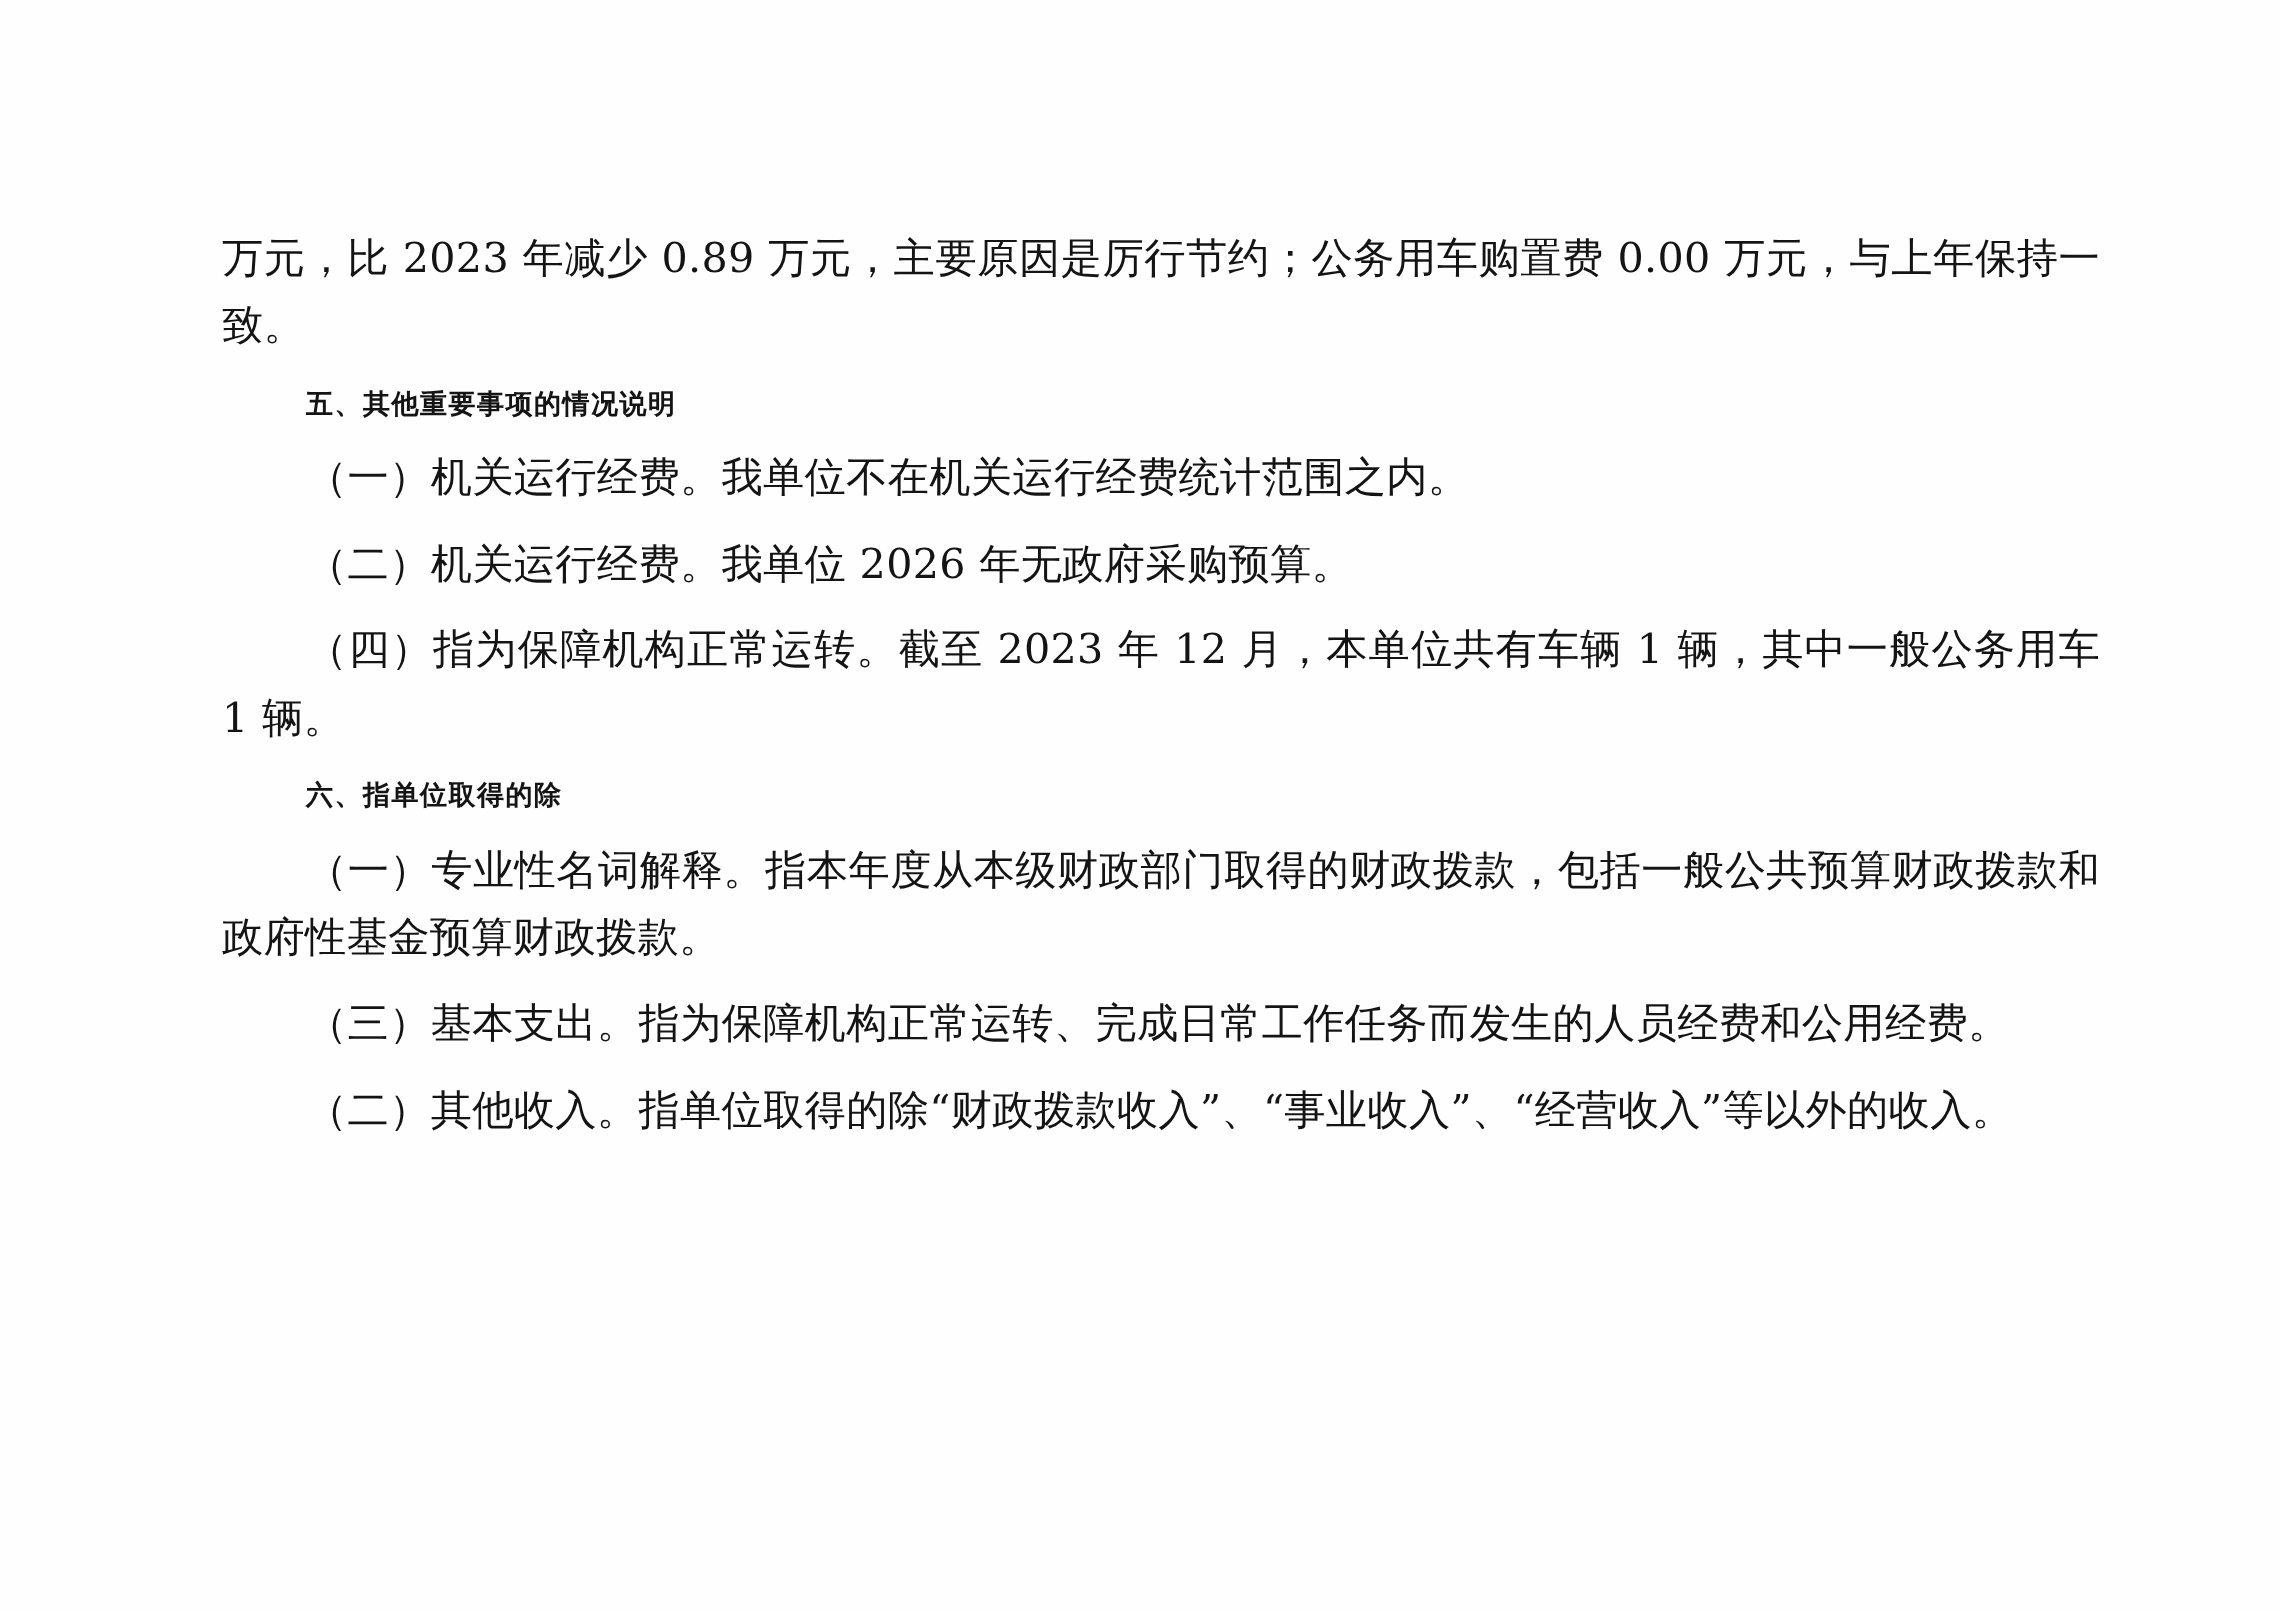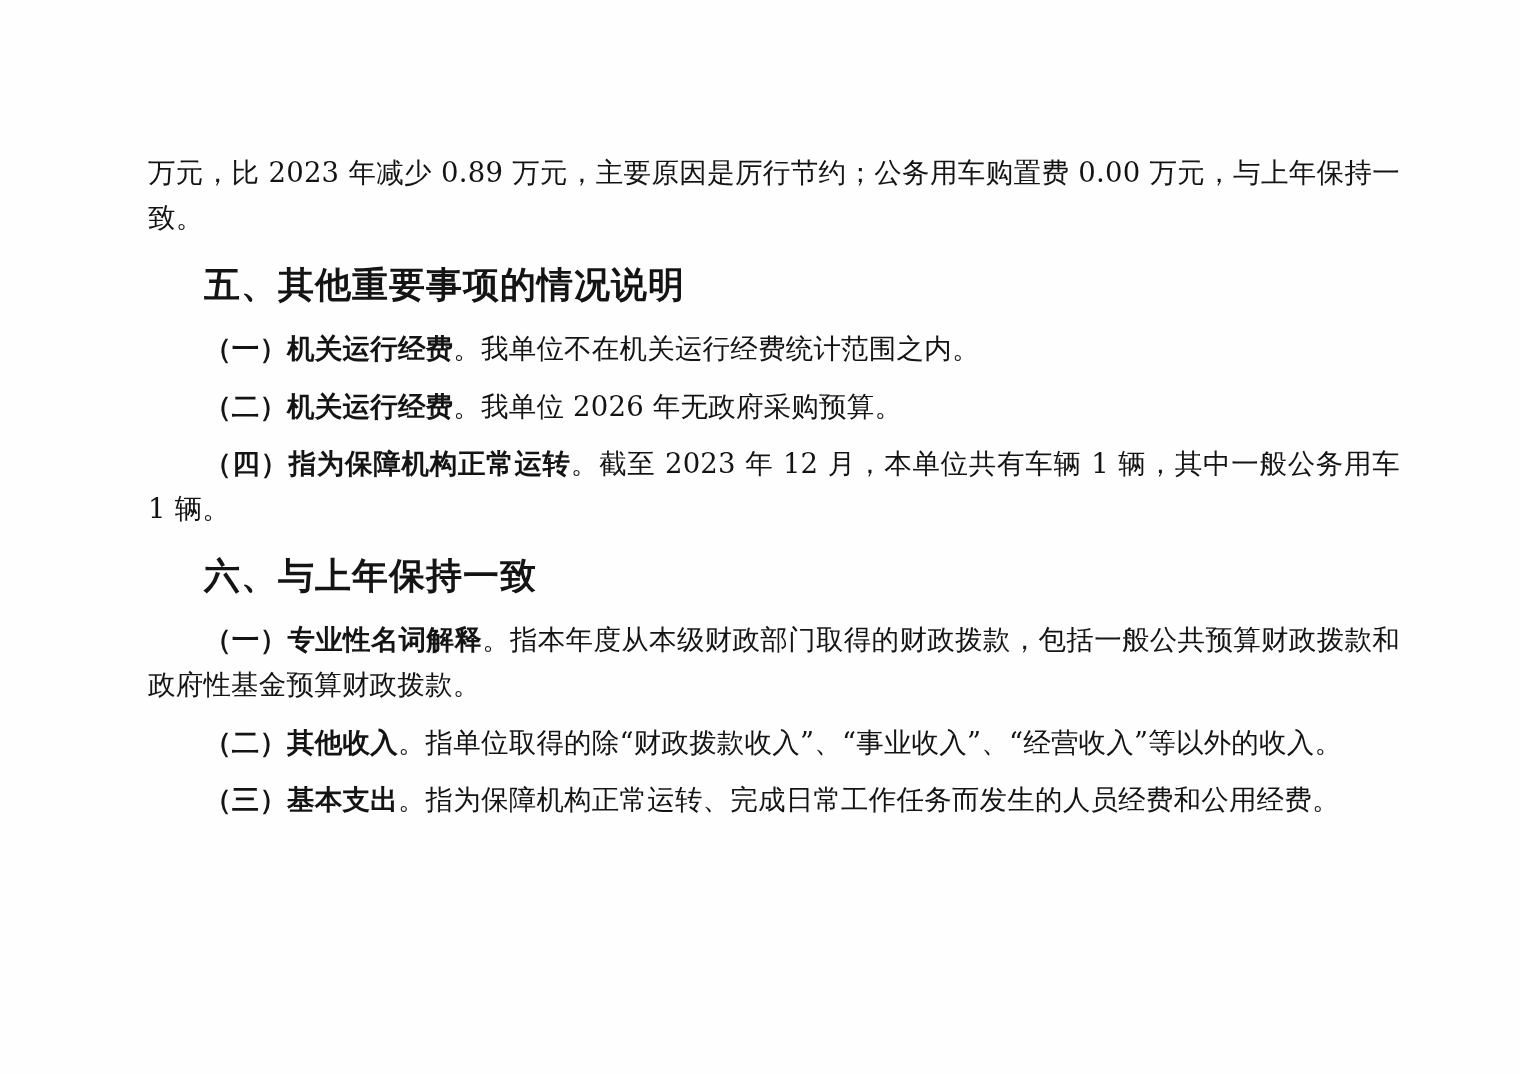--- a/index.html
+++ b/index.html
@@ -33,26 +33,26 @@
     margin: 0 0 12px 0;
     text-indent: 0;
   }
   .para.indent {
     text-indent: 56px;
   }
   .heading {
     margin: 14px 0 12px 0;
     text-indent: 56px;
     font-weight: bold;
-    font-size: 36px;
+    font-size: 18px;
     letter-spacing: 1px;
     font-family: "DejaVu Sans", "Liberation Sans", sans-serif;
   }
   .lead {
-    font-weight: bold;
+    font-weight: normal;
     font-family: "DejaVu Sans", "Liberation Sans", sans-serif;
   }
 </style>
 </head>
 <body>
 
 <div class="page">
   <div class="doc-body">
 
     <p class="para">万元，比 2023 年减少 0.89 万元，主要原因是厉行节约；公务用车购置费 0.00 万元，与上年保持一致。</p>
@@ -65,28 +65,28 @@
 
     <p class="para indent">
       <span class="lead">（二）机关运行经费</span><span>。我单位 2026 年无政府采购预算。</span>
     </p>
 
 
     <p class="para indent">
       <span class="lead">（四）指为保障机构正常运转</span><span>。截至 2023 年 12 月，本单位共有车辆 1 辆，其中一般公务用车 1 辆。</span>
     </p>
 
-    <p class="heading">六、与上年保持一致</p>
+    <p class="heading">六、指单位取得的除</p>
 
     <p class="para indent">
       <span class="lead">（一）专业性名词解释</span><span>。指本年度从本级财政部门取得的财政拨款，包括一般公共预算财政拨款和政府性基金预算财政拨款。</span>
     </p>
 
     <p class="para indent">
-      <span class="lead">（二）其他收入</span><span>。指单位取得的除“财政拨款收入”、“事业收入”、“经营收入”等以外的收入。</span>
+      <span class="lead">（三）基本支出</span><span>。指为保障机构正常运转、完成日常工作任务而发生的人员经费和公用经费。</span>
     </p>
 
     <p class="para indent">
-      <span class="lead">（三）基本支出</span><span>。指为保障机构正常运转、完成日常工作任务而发生的人员经费和公用经费。</span>
+      <span class="lead">（二）其他收入</span><span>。指单位取得的除“财政拨款收入”、“事业收入”、“经营收入”等以外的收入。</span>
     </p>
 
   </div>
 </div>
 
 </body></html>

